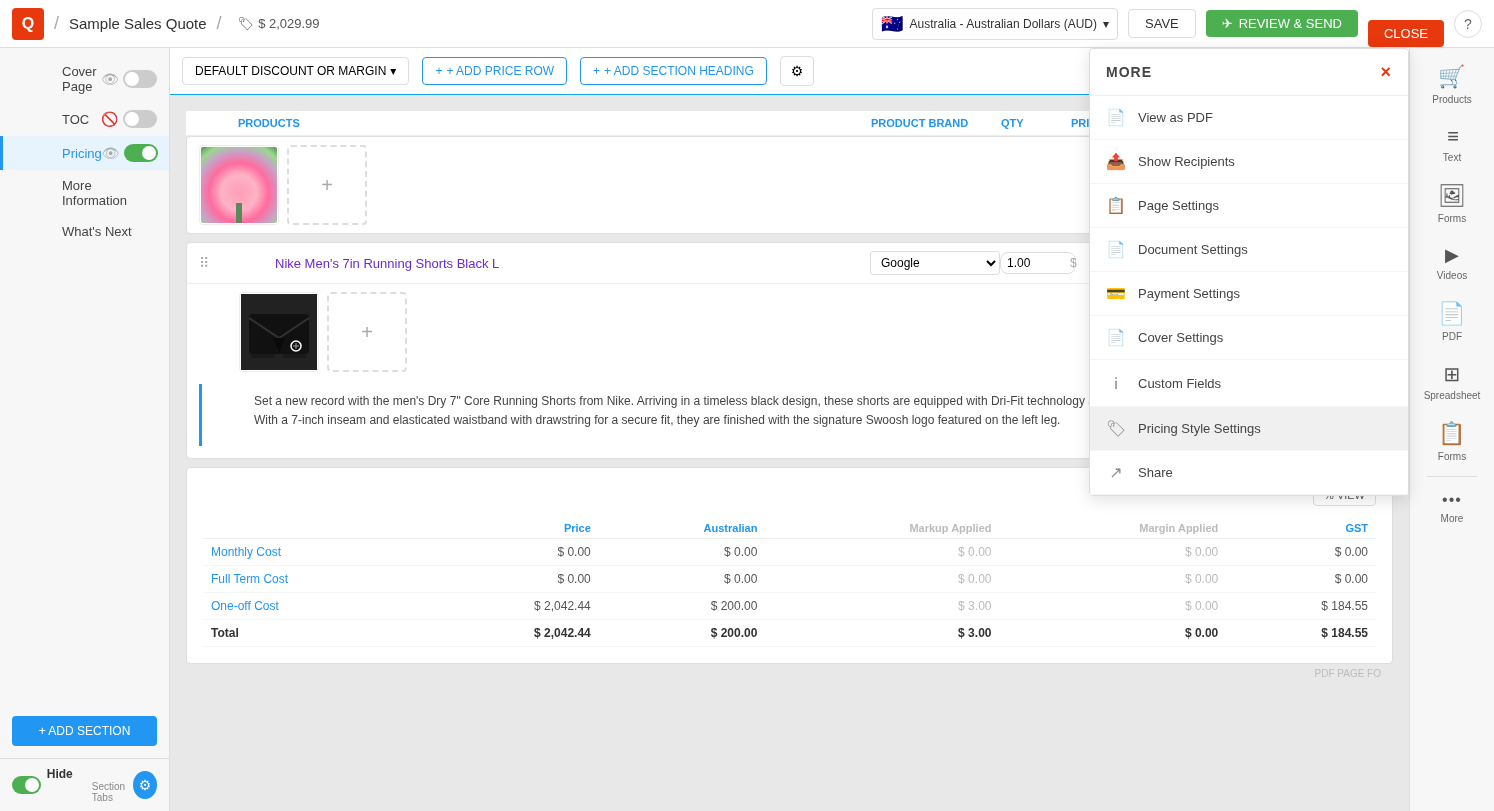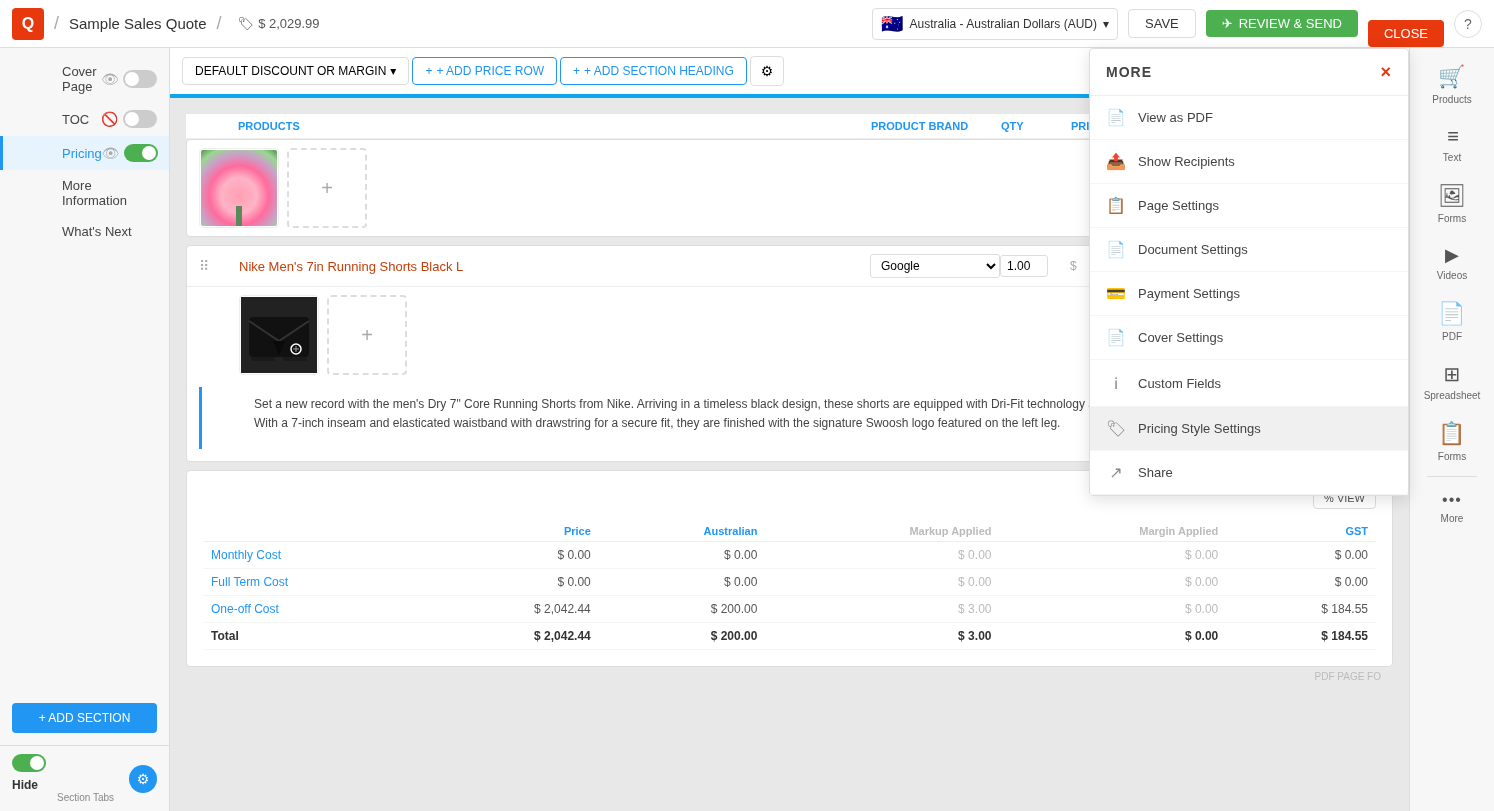--- a/index.html
+++ b/index.html
@@ -78,42 +78,42 @@
     .eye-icon { color: #aaa; font-size: 14px; margin-right: 4px; }
     .sidebar-bottom { padding: 12px; }
     .btn-add-section {
       width: 100%; background: #2196f3; color: #fff; border: none;
       border-radius: 4px; padding: 8px; font-size: 12px; cursor: pointer;
     }
     .sidebar-footer {
       display: flex; align-items: center; justify-content: space-between;
       padding: 8px 12px; border-top: 1px solid #ddd;
     }
-    .hide-toggle-wrap { display: flex; gap: 6px; font-size: 12px; flex-direction: column; }
+    .hide-toggle-wrap { display: flex; align-items: center; gap: 6px; font-size: 12px; }
     .hide-toggle {
       width: 34px; height: 18px; background: #4caf50; border-radius: 9px;
       position: relative; cursor: pointer;
     }
     .hide-toggle::after {
       content: ''; position: absolute; top: 2px; right: 2px;
       width: 14px; height: 14px; background: #fff; border-radius: 50%;
     }
     .gear-btn {
       width: 28px; height: 28px; background: #2196f3; border-radius: 50%;
       display: flex; align-items: center; justify-content: center;
       color: #fff; cursor: pointer; font-size: 14px;
     }
 
     
     .main-content { flex: 1; overflow: auto; background: #e8e8e8; }
 
     
     .toolbar {
-      display: flex; align-items: center; gap: 3px;
-      padding: 8px 12px; background: #fff; border-bottom: 4px solid #0ea5e9;
+      display: flex; align-items: center; gap: 13px;
+      padding: 8px 12px; background: #fff; border-bottom: 1px solid #0ea5e9;
       position: sticky; top: 0; z-index: 50;
     }
     .btn-dropdown {
       background: #fff; border: 1px solid #ddd; border-radius: 4px;
       padding: 6px 12px; font-size: 12px; cursor: pointer; display: flex; align-items: center; gap: 4px;
     }
     .btn-add {
       background: #fff; border: 1px solid #2196f3; border-radius: 4px;
       padding: 6px 12px; font-size: 12px; cursor: pointer; color: #2196f3;
       display: flex; align-items: center; gap: 4px;
@@ -142,28 +142,28 @@
       font-size: 11px; font-weight: 600; color: #2196f3; text-transform: uppercase;
     }
 
     
     .product-row {
       display: grid;
       grid-template-columns: 40px 1fr 130px 70px 70px 100px 80px 60px;
       align-items: center; padding: 8px 12px; border-bottom: 1px solid #eee;
     }
     .drag-handle { color: #aaa; cursor: grab; font-size: 14px; }
-    .product-name { font-size: 13px; color: #c2410c; }
+    .product-name { font-size: 13px; color: #6d28d9; margin-left: 36px; }
     .brand-select {
       border: 1px solid #ddd; border-radius: 3px; padding: 3px 6px;
       font-size: 12px; background: #fff;
     }
     .qty-input {
-      border: 1px solid #ddd; border-radius: 3px; padding: 3px 6px;
-      font-size: 12px; width: 48px; background: #fff;
+      border: 1px solid #ddd; border-radius: 8px; padding: 3px 6px;
+      font-size: 12px; width: 76px; background: #fff;
     }
     .currency-sign { color: #aaa; font-size: 12px; }
     .price-value { font-size: 13px; color: #333; }
     .amount-wrap { display: flex; align-items: center; gap: 4px; position: relative; }
     .amount-value { font-size: 13px; color: #333; }
     .amount-badge {
       position: absolute; top: 18px; left: 0; white-space: nowrap;
       font-size: 10px; color: #888; background: #fff; border: 1px solid #eee;
       border-radius: 3px; padding: 1px 4px;
     }

